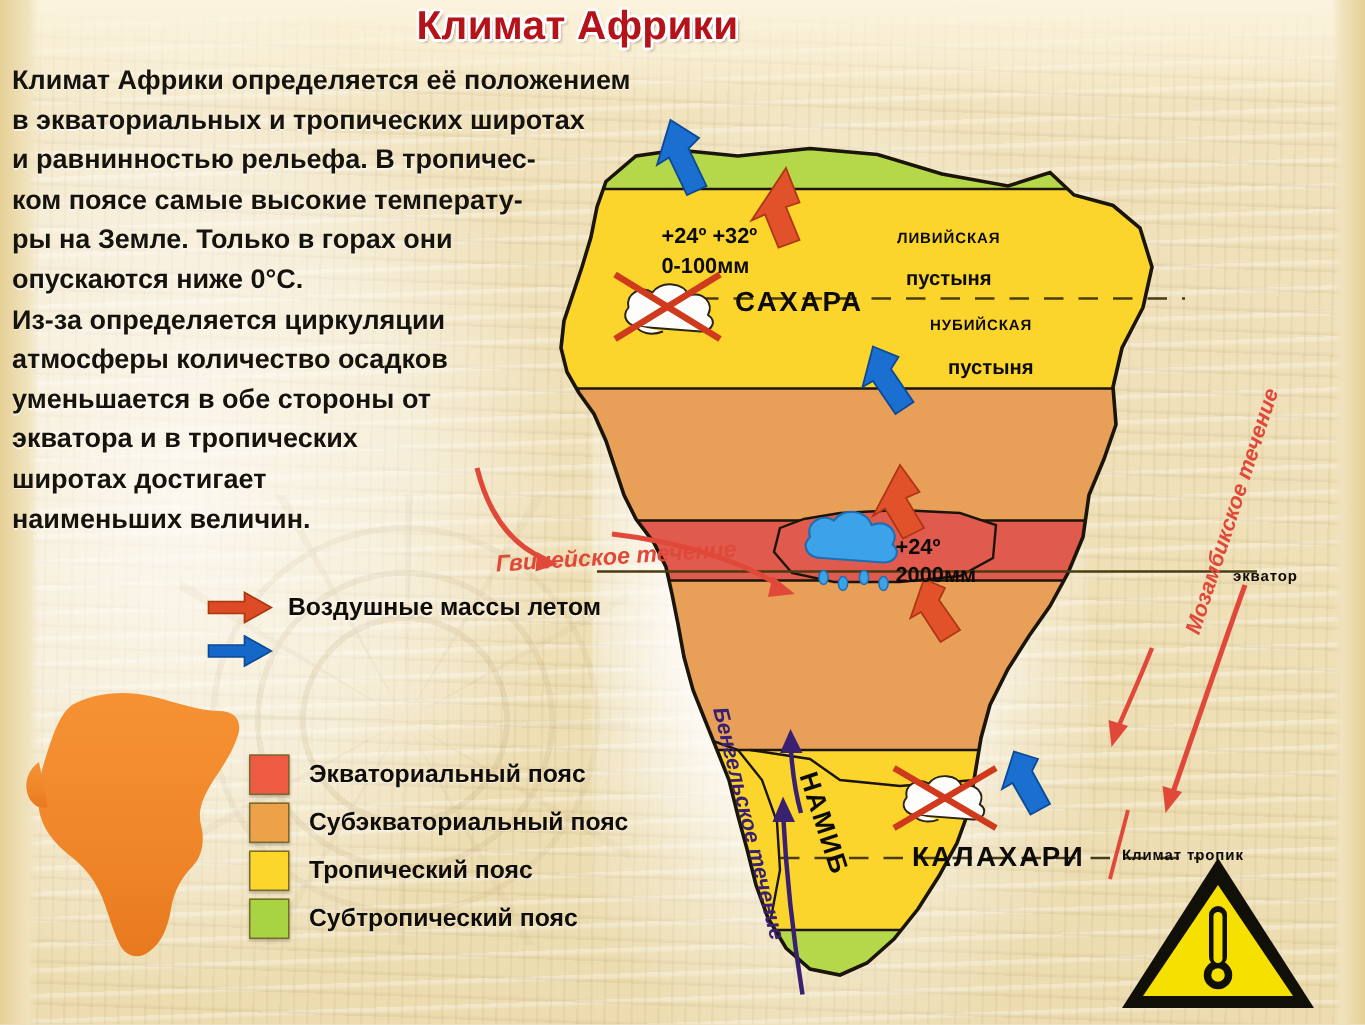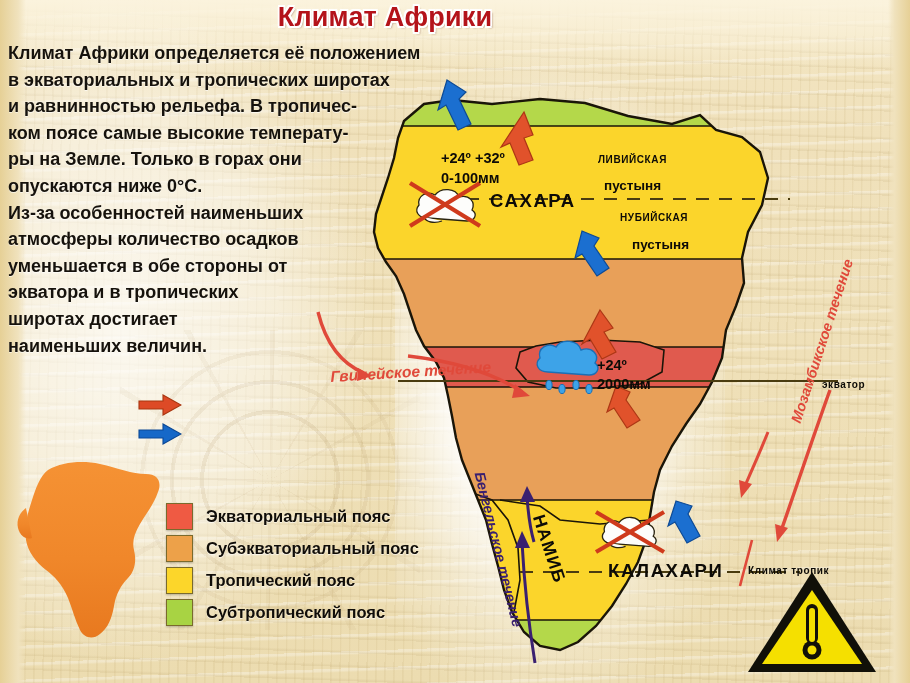--- a/index.html
+++ b/index.html
@@ -344,21 +344,21 @@
 
   <div class="title">Климат Африки</div>
 
   <div class="para">
     <div>Климат Африки определяется её положением</div>
     <div>в экваториальных и тропических широтах</div>
     <div>и равнинностью рельефа. В тропичес-</div>
     <div>ком поясе самые высокие температу-</div>
     <div>ры на Земле. Только в горах они</div>
     <div>опускаются ниже 0°С.</div>
-    <div>Из-за особенностей наименьших</div>
+    <div>Из-за определяется циркуляции</div>
     <div>атмосферы количество осадков</div>
     <div>уменьшается в обе стороны от</div>
     <div>экватора и в тропических</div>
     <div>широтах достигает</div>
     <div>наименьших величин.</div>
   </div>
 
   <div class="mlabel big lab-sahara">САХАРА</div>
   <div class="mlabel med lab-libya">ЛИВИЙСКАЯ</div>
   <div class="mlabel small lab-libya2">пустыня</div>
@@ -375,20 +375,21 @@
 
   <div class="current cur-guinea">Гвинейское течение</div>
   <div class="current cur-benguela">Бенгельское течение</div>
   <div class="current cur-mozambique">Мозамбикское течение</div>
 
   <div class="legend-arrows">
     <div class="larrow-row">
       <svg width="44" height="22" viewBox="0 0 44 22">
         <path d="M1,7 L25,7 L25,1 L43,11 L25,21 L25,15 L1,15 Z" fill="#dd4a26" stroke="#a8360f" stroke-width="1.1"></path>
       </svg>
+      <span class="txt">Воздушные массы летом</span>
     </div>
     <div class="larrow-row">
       <svg width="44" height="22" viewBox="0 0 44 22">
         <path d="M1,7 L25,7 L25,1 L43,11 L25,21 L25,15 L1,15 Z" fill="#1668c8" stroke="#0c4895" stroke-width="1.1"></path>
       </svg>
     </div>
   </div>
 
   <div class="legend-bands">
     <div class="band-row">

